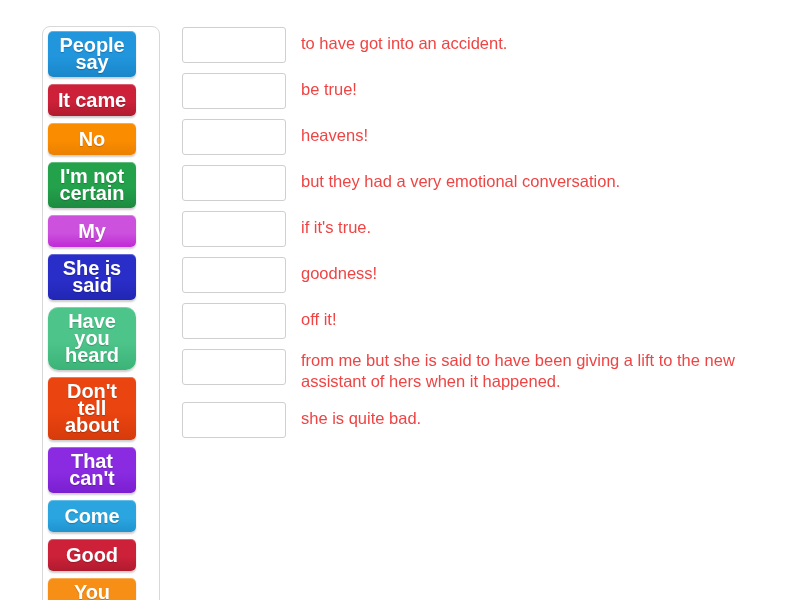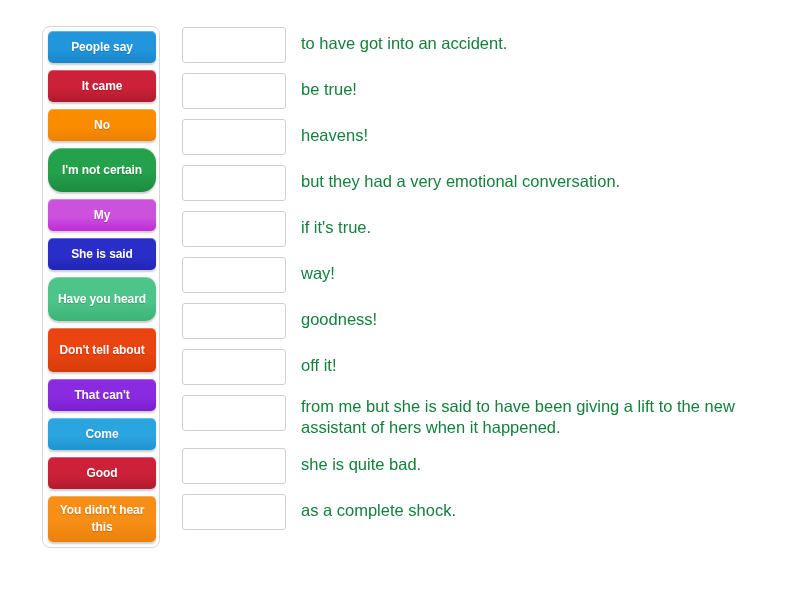--- a/index.html
+++ b/index.html
@@ -27,32 +27,32 @@
     width: 118px;
     box-sizing: border-box;
     border: 1px solid #d8d8d8;
     border-radius: 8px;
     background: #ffffff;
     padding: 4px 5px 5px 5px;
   }
 
   .tile {
     position: relative;
-    width: 108px;
+    width: 88px;
     min-height: 32px;
     margin: 0 0 7px 0;
     border-radius: 5px;
     box-sizing: border-box;
     display: flex;
     align-items: center;
     justify-content: center;
     text-align: center;
     color: #ffffff;
     font-weight: bold;
-    font-size: 12px;
+    font-size: 20px;
     line-height: 17px;
     letter-spacing: -0.1px;
     padding: 6px 4px;
     cursor: move;
     user-select: none;
     text-shadow: 0 1px 1px rgba(0,0,0,0.22);
     box-shadow: 0 2px 2px rgba(0,0,0,0.20), inset 0 1px 0 rgba(255,255,255,0.28);
   }
   .tile:last-child { margin-bottom: 0; }
   .tile.two-line { min-height: 44px; }
@@ -80,38 +80,38 @@
     border: 1px solid #cfcfcf;
     border-radius: 3px;
     box-sizing: border-box;
     margin-top: 1px;
   }
 
   .answer-text {
     margin-left: 15px;
     font-size: 16.5px;
     line-height: 21px;
-    color: #15803d;
+    color: #ef4444;
     padding-top: 7px;
     max-width: 452px;
     font-family: "Liberation Sans", sans-serif;
   }
   .row.tall .answer-text { padding-top: 2px; }
   .row.tall { min-height: 44px; }
 </style>
 </head>
 <body>
 
 <div class="activity">
 
   <div class="tiles-panel">
       <div class="tile" style="background: linear-gradient(rgb(33, 150, 221) 0%, rgb(33, 150, 221) 55%, rgb(26, 134, 201) 100%);">People say</div>
       <div class="tile" style="background: linear-gradient(rgb(204, 33, 56) 0%, rgb(204, 33, 56) 55%, rgb(176, 27, 46) 100%);">It came</div>
       <div class="tile" style="background: linear-gradient(rgb(250, 140, 0) 0%, rgb(250, 140, 0) 55%, rgb(236, 128, 0) 100%);">No</div>
-      <div class="tile two-line" style="background: linear-gradient(rgb(35, 161, 75) 0%, rgb(35, 161, 75) 55%, rgb(29, 139, 64) 100%); border-radius: 14px;">I'm not certain</div>
+      <div class="tile two-line" style="background: linear-gradient(rgb(35, 161, 75) 0%, rgb(35, 161, 75) 55%, rgb(29, 139, 64) 100%);">I'm not certain</div>
       <div class="tile" style="background: linear-gradient(rgb(204, 82, 221) 0%, rgb(204, 82, 221) 55%, rgb(192, 43, 214) 100%);">My</div>
       <div class="tile" style="background: linear-gradient(rgb(42, 46, 201) 0%, rgb(42, 46, 201) 55%, rgb(34, 38, 180) 100%);">She is said</div>
       <div class="tile two-line" style="background: linear-gradient(rgb(76, 196, 138) 0%, rgb(76, 196, 138) 55%, rgb(60, 180, 120) 100%); border-radius: 10px;">Have you heard</div>
       <div class="tile two-line" style="background: linear-gradient(rgb(234, 68, 16) 0%, rgb(234, 68, 16) 55%, rgb(215, 59, 11) 100%);">Don't tell about</div>
       <div class="tile" style="background: linear-gradient(rgb(138, 43, 226) 0%, rgb(138, 43, 226) 55%, rgb(122, 31, 208) 100%);">That can't</div>
       <div class="tile" style="background: linear-gradient(rgb(43, 165, 224) 0%, rgb(43, 165, 224) 55%, rgb(31, 148, 207) 100%);">Come</div>
       <div class="tile" style="background: linear-gradient(rgb(204, 33, 56) 0%, rgb(204, 33, 56) 55%, rgb(176, 27, 46) 100%);">Good</div>
       <div class="tile two-line" style="background: linear-gradient(rgb(247, 143, 22) 0%, rgb(247, 143, 22) 55%, rgb(234, 130, 9) 100%);">You didn't hear this</div>
     </div>
 
@@ -131,37 +131,29 @@
       <div class="row">
         <div class="dropzone"></div>
         <div class="answer-text">but they had a very emotional conversation.</div>
       </div>
       <div class="row">
         <div class="dropzone"></div>
         <div class="answer-text">if it's true.</div>
       </div>
       <div class="row">
         <div class="dropzone"></div>
-        <div class="answer-text">way!</div>
-      </div>
-      <div class="row">
-        <div class="dropzone"></div>
         <div class="answer-text">goodness!</div>
       </div>
       <div class="row">
         <div class="dropzone"></div>
         <div class="answer-text">off it!</div>
       </div>
       <div class="row tall">
         <div class="dropzone"></div>
         <div class="answer-text">from me but she is said to have been giving a lift to the new assistant of hers when it happened.</div>
       </div>
       <div class="row">
         <div class="dropzone"></div>
         <div class="answer-text">she is quite bad.</div>
       </div>
-      <div class="row">
-        <div class="dropzone"></div>
-        <div class="answer-text">as a complete shock.</div>
-      </div>
     </div>
 
 </div>
 
 </body></html>

